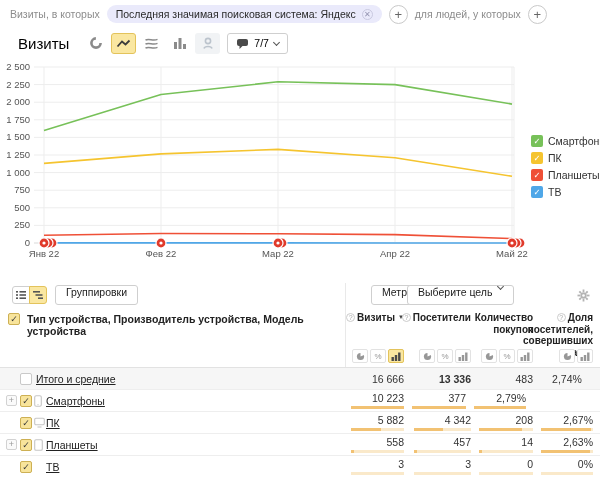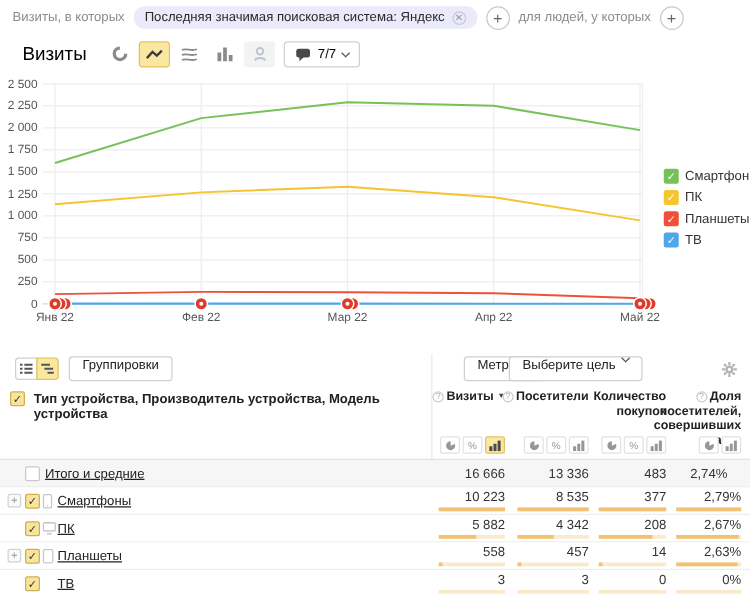--- a/index.html
+++ b/index.html
@@ -344,21 +344,21 @@
   <div id="rows">
       <div class="trow totals" style="top: 368px;">
         <div class="row-left">
           <span class="cb"></span>
           <span class="row-label" style="left: 36px;">Итого и средние</span>
         </div>
         <div class="mcells">
           <div class="mcell" style="width: 53px; margin-left: 0px;">
             <div class="mval">16 666</div>
           </div>
-          <div class="mcell" style="width: 57px; margin-left: 10px;">
+          <div class="mcell" style="width: 57px; margin-left: 10px; font-weight: bold;">
             <div class="mval">13 336</div>
           </div>
           <div class="mcell" style="width: 54px; margin-left: 8px;">
             <div class="mval">483</div>
           </div>
           <div class="mcell" style="width: 52px; margin-left: 8px; align-items: center;">
             <div class="mval">2,74%</div>
           </div>
         </div>
       </div>
@@ -372,26 +372,20 @@
             </svg></span>
           <span class="row-label" style="left: 46px;">Смартфоны</span>
         </div>
         <div class="mcells">
           <div class="mcell" style="width: 53px; margin-left: 0px;">
             <div class="mval">10 223</div>
             <div class="mbar">
               <div class="mbar-fill" style="width: 100%;"></div>
             </div>
           </div>
-          <div class="mcell" style="width: 57px; margin-left: 10px;">
-            <div class="mval">8 535</div>
-            <div class="mbar">
-              <div class="mbar-fill" style="width: 100%;"></div>
-            </div>
-          </div>
           <div class="mcell" style="width: 54px; margin-left: 8px;">
             <div class="mval">377</div>
             <div class="mbar">
               <div class="mbar-fill" style="width: 100%;"></div>
             </div>
           </div>
           <div class="mcell" style="width: 52px; margin-left: 8px;">
             <div class="mval">2,79%</div>
             <div class="mbar">
               <div class="mbar-fill" style="width: 100%;"></div>

